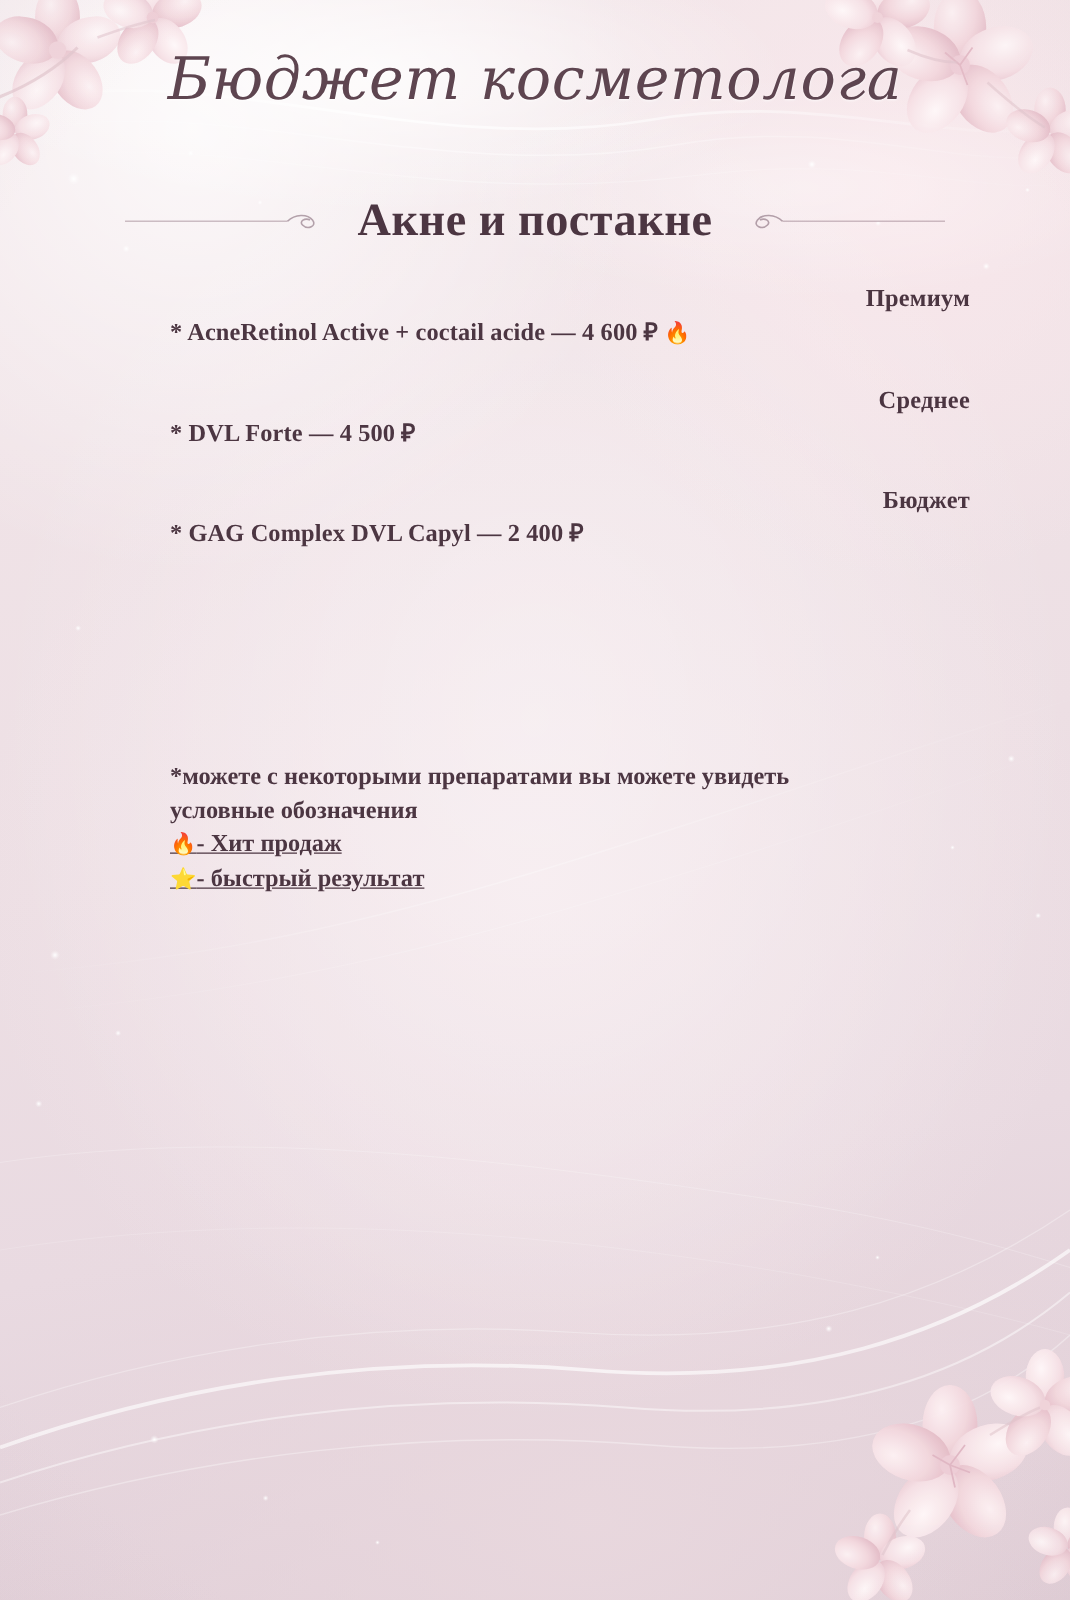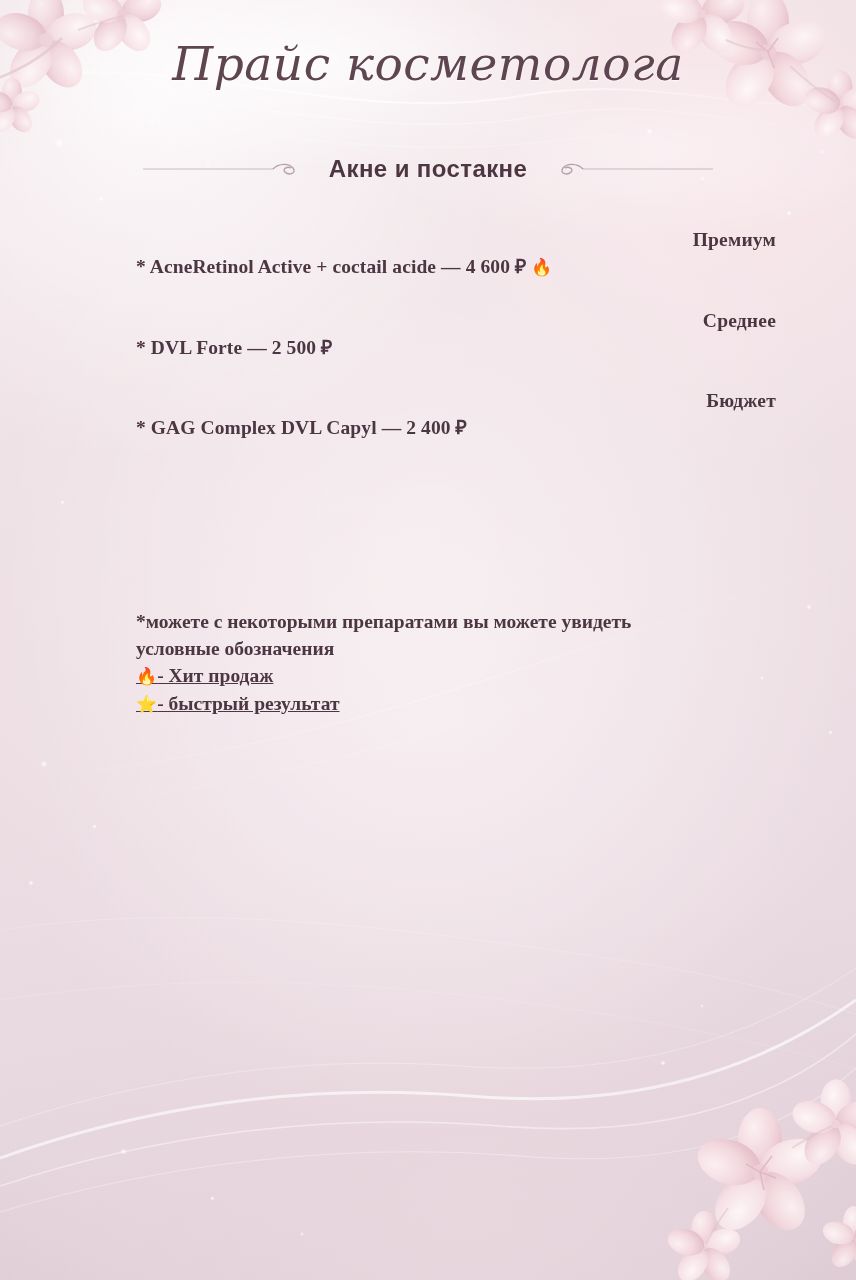--- a/index.html
+++ b/index.html
@@ -79,23 +79,23 @@
     top: 155px;
     left: 0;
     width: 856px;
     display: flex;
     align-items: center;
     justify-content: center;
     gap: 18px;
   }
   .section-head .ornament { flex: 0 0 auto; opacity: 0.75; }
   .section-title {
-    font-family: Liberation Sans, sans-serif;
+    font-family: Liberation Serif, serif;
     font-weight: bold;
-    font-size: 24px;
+    font-size: 37px;
     color: #4c3642;
     letter-spacing: 0.4px;
     white-space: nowrap;
   }
 
   .price-block {
     position: absolute;
     left: 136px;
     top: 226px;
     width: 640px;
@@ -325,21 +325,21 @@
         <ellipse cx="-19" cy="29" rx="22" ry="32" fill="url(#pet1)" transform="rotate(216 -19 29)"></ellipse>
         <ellipse cx="-31" cy="-10" rx="22" ry="32" fill="url(#pet1b)" transform="rotate(288 -31 -10)"></ellipse>
       </g>
       <path d="M88,146 C76,162 70,174 66,182" stroke="#dfc3cb" stroke-width="2" fill="none" opacity="0.55"></path>
       <path d="M152,86 C168,76 182,68 192,64" stroke="#dfc3cb" stroke-width="2" fill="none" opacity="0.55"></path>
     </g>
   </svg>
 
   <div class="content">
 
-    <div class="title">Прайс косметолога</div>
+    <div class="title">Бюджет косметолога</div>
 
     <div class="section-head">
       <svg class="ornament" width="170" height="20" viewBox="0 0 170 20">
         <path d="M2,10 C50,10 90,10 132,10" stroke="#9a7f8c" stroke-width="1.1" fill="none" opacity="0.65"></path>
         <path d="M132,10 C138,4 148,4 152,9 C156,14 148,17 144,13 C141,10 146,7 150,9" stroke="#8c7280" stroke-width="1.3" fill="none" opacity="0.85"></path>
       </svg>
       <div class="section-title">Акне и постакне</div>
       <svg class="ornament" width="170" height="20" viewBox="0 0 170 20">
         <path d="M168,10 C120,10 80,10 38,10" stroke="#9a7f8c" stroke-width="1.1" fill="none" opacity="0.65"></path>
         <path d="M38,10 C32,4 22,4 18,9 C14,14 22,17 26,13 C29,10 24,7 20,9" stroke="#8c7280" stroke-width="1.3" fill="none" opacity="0.85"></path>
@@ -348,21 +348,21 @@
 
     <div class="price-block">
 
       <div class="group">
         <div class="group-name">Премиум</div>
         <div class="item"><span>* AcneRetinol Active + coctail acide — 4 600 ₽</span> <span class="fire">🔥</span></div>
       </div>
 
       <div class="group">
         <div class="group-name">Среднее</div>
-        <div class="item">* DVL Forte — 2 500 ₽</div>
+        <div class="item">* DVL Forte — 4 500 ₽</div>
       </div>
 
       <div class="group">
         <div class="group-name">Бюджет</div>
         <div class="item">* GAG Complex DVL Capyl — 2 400 ₽</div>
       </div>
 
     </div>
 
     <div class="notes">

